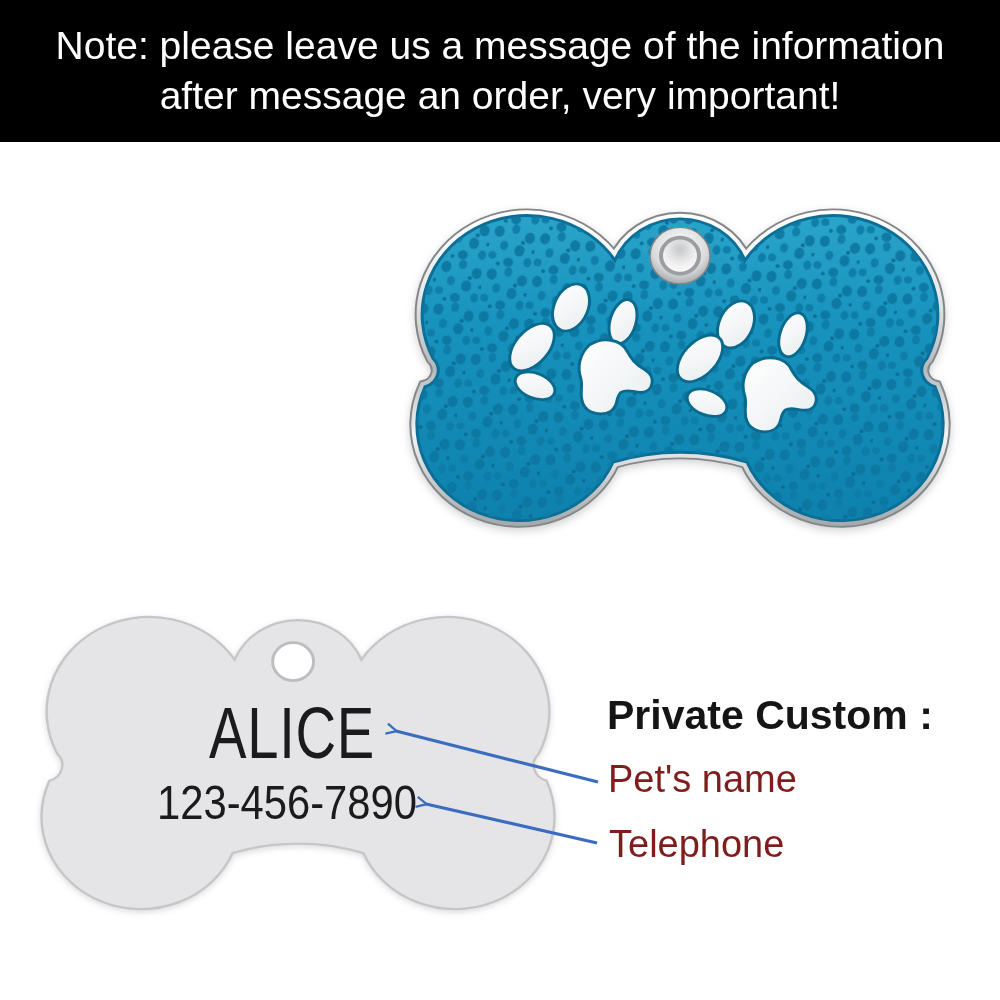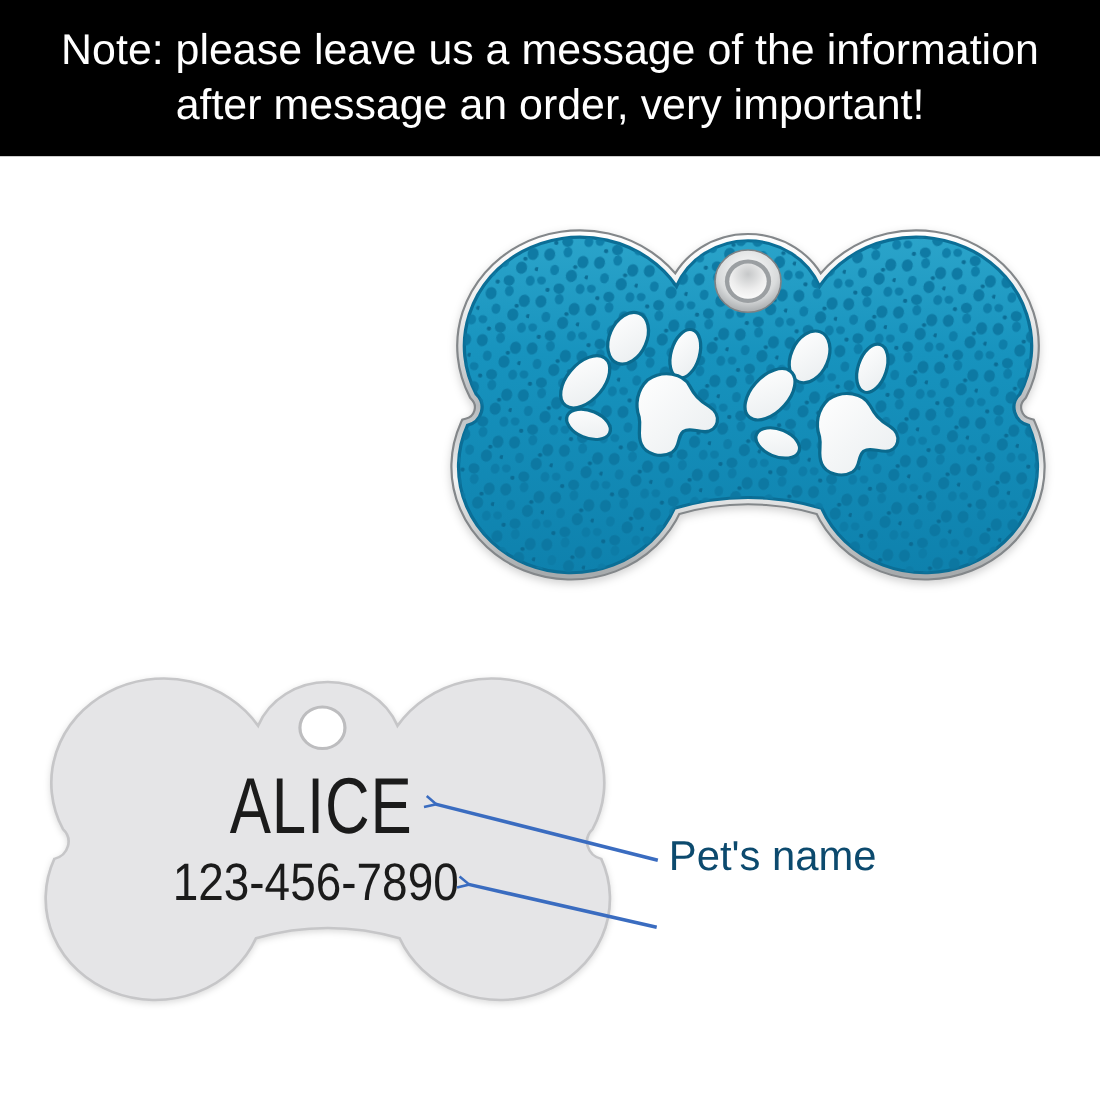--- a/index.html
+++ b/index.html
@@ -34,21 +34,21 @@
   .phone{
     left:137px;top:778px;width:300px;font-size:48px;line-height:50px;font-weight:400;
     transform:scaleX(0.87);transform-origin:50% 50%;
   }
   
   .custom-heading{
     position:absolute;left:607px;top:692px;font-size:41px;line-height:46px;
     font-weight:700;color:#151515;letter-spacing:0px;white-space:nowrap;
   }
   .custom-label{
-    position:absolute;font-size:38px;line-height:42px;font-weight:400;color:#0c4a6e;white-space:nowrap;
+    position:absolute;font-size:38px;line-height:42px;font-weight:400;color:#7f1d1d;white-space:nowrap;
   }
   .label-name{left:608px;top:758px;}
   .label-phone{left:609px;top:823px;}
   
   .arrows{position:absolute;left:380px;top:700px;width:230px;height:160px;}
 </style>
 </head>
 <body>
 
 <div class="canvas">
@@ -145,21 +145,23 @@
   <svg class="white-tag" viewBox="0 -6 554 350" preserveAspectRatio="none">
     <path d="M 30 162 A 105 105 0 0 1 212 58 A 70 70 0 0 1 342 58 A 105 105 0 0 1 524 162
              A 18 18 0 0 0 532 192 A 102 102 0 0 1 344 272 A 220 220 0 0 0 210 272
              A 102 102 0 0 1 22 192 A 18 18 0 0 0 30 162 Z" fill="#e5e5e7" stroke="#c6c6c8" stroke-width="2.5"></path>
     <circle cx="272" cy="60" r="21" fill="#ffffff" stroke="#bdbdbf" stroke-width="3"></circle>
   </svg>
 
   <div class="engraving pet-name">ALICE</div>
   <div class="engraving phone">123-456-7890</div>
 
+  <div class="custom-heading">Private Custom :</div>
   <div class="custom-label label-name">Pet's name</div>
+  <div class="custom-label label-phone">Telephone</div>
 
   <svg class="arrows" viewBox="0 0 230 160">
     <defs>
       <marker id="arrowV" markerWidth="5" markerHeight="4" refX="1.5" refY="5" orient="auto" viewBox="0 0 10 10">
         <path d="M9 1 L1 5 L9 9" fill="none" stroke="#3a6cc0" stroke-width="1.8"></path>
       </marker>
     </defs>
     <line x1="218" y1="82" x2="16" y2="31" stroke="#3a6cc0" stroke-width="3.2" marker-end="url(#arrowV)"></line>
     <line x1="217" y1="143" x2="46" y2="104" stroke="#3a6cc0" stroke-width="3.2" marker-end="url(#arrowV)"></line>
   </svg>

